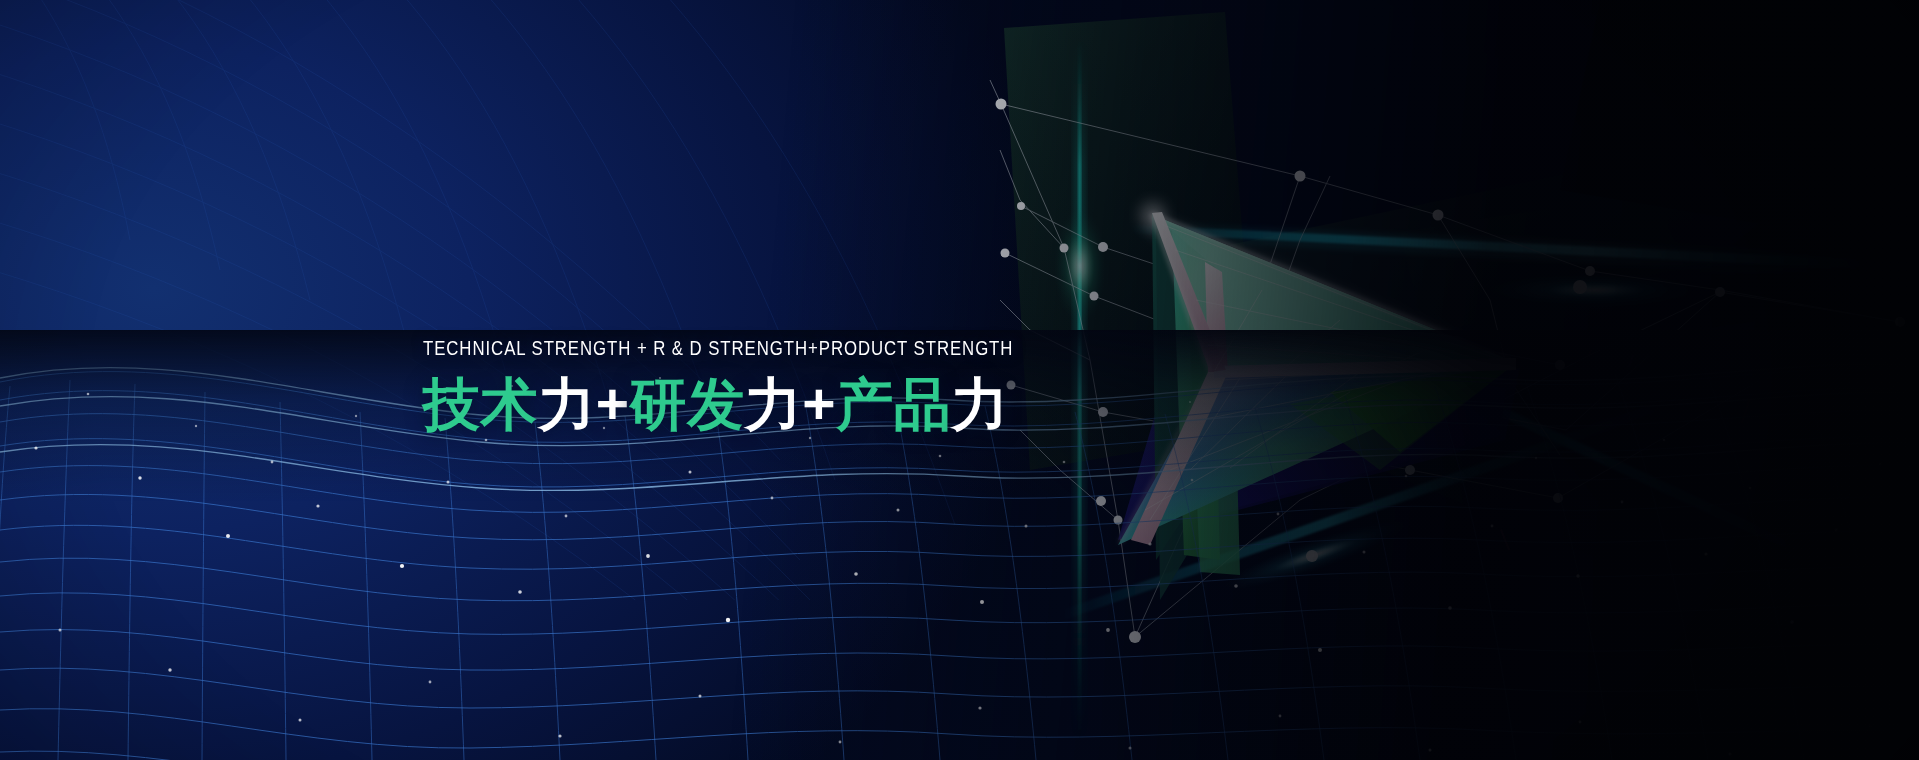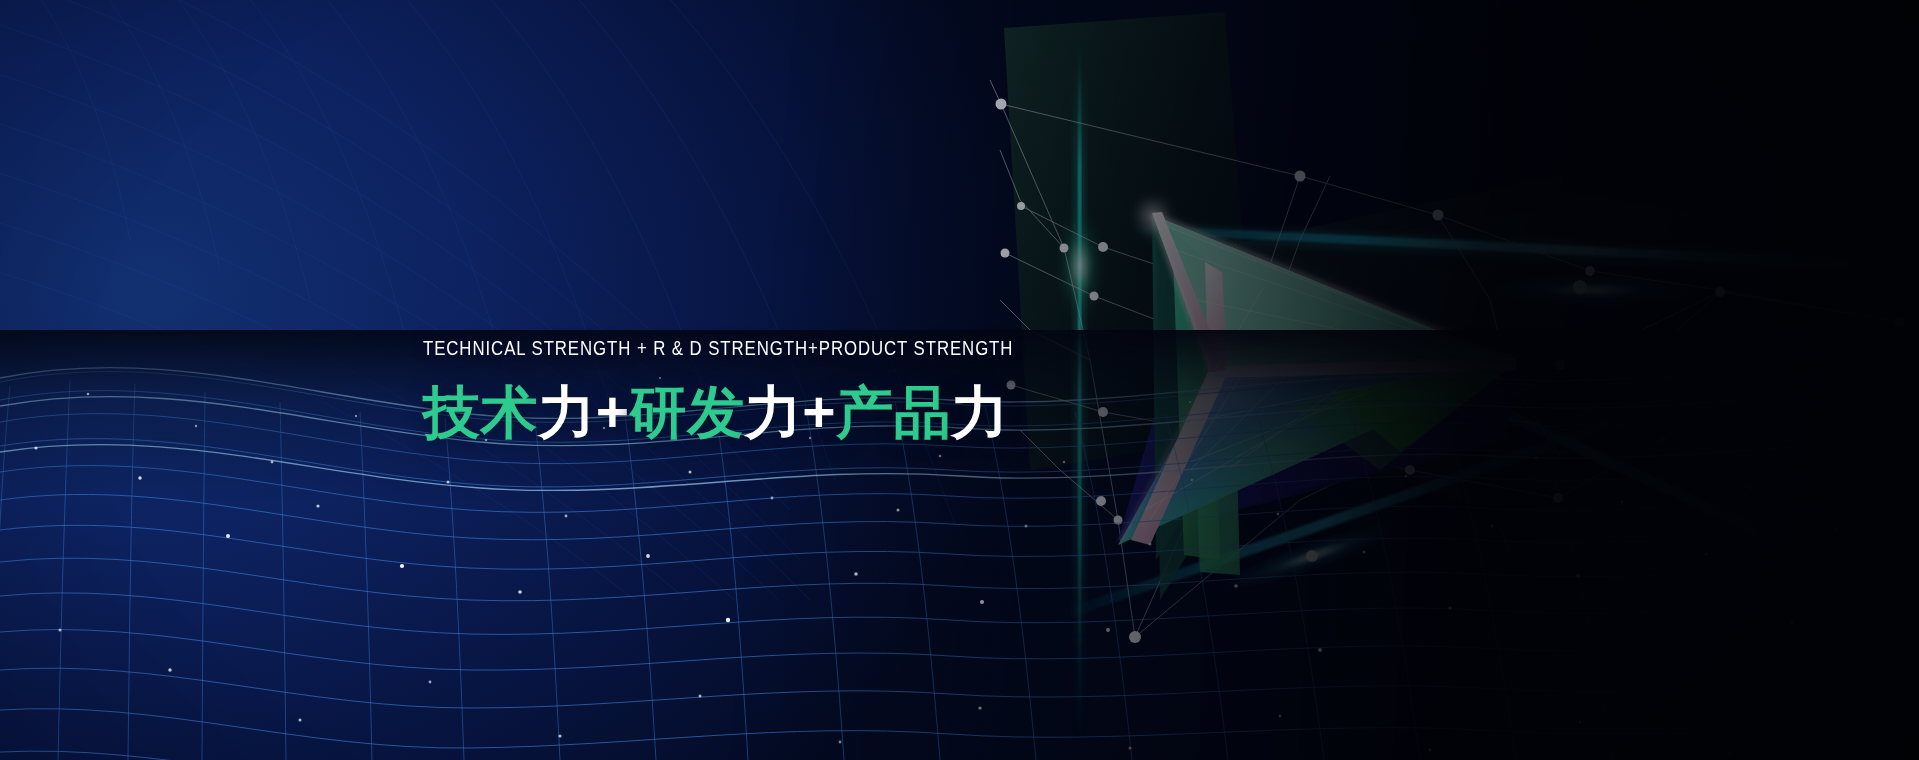--- a/index.html
+++ b/index.html
@@ -77,21 +77,21 @@
     font-size:21px;
     line-height:30px;
     letter-spacing:.055em;
     font-weight:400;
     white-space:nowrap;
     transform:scaleX(.80);
     transform-origin:left center;
     text-shadow:0 0 14px rgba(8,22,60,.9);
   }
   .headline{
-    margin-top:14px;
+    margin-top:6px;
     font-size:57px;
     line-height:70px;
     font-weight:700;
     white-space:nowrap;
     letter-spacing:.01em;
     text-shadow:0 2px 18px rgba(4,14,40,.85);
   }
   .headline .g{ color:#2ecb8e; }
   .headline .w{ color:#ffffff; }
 

